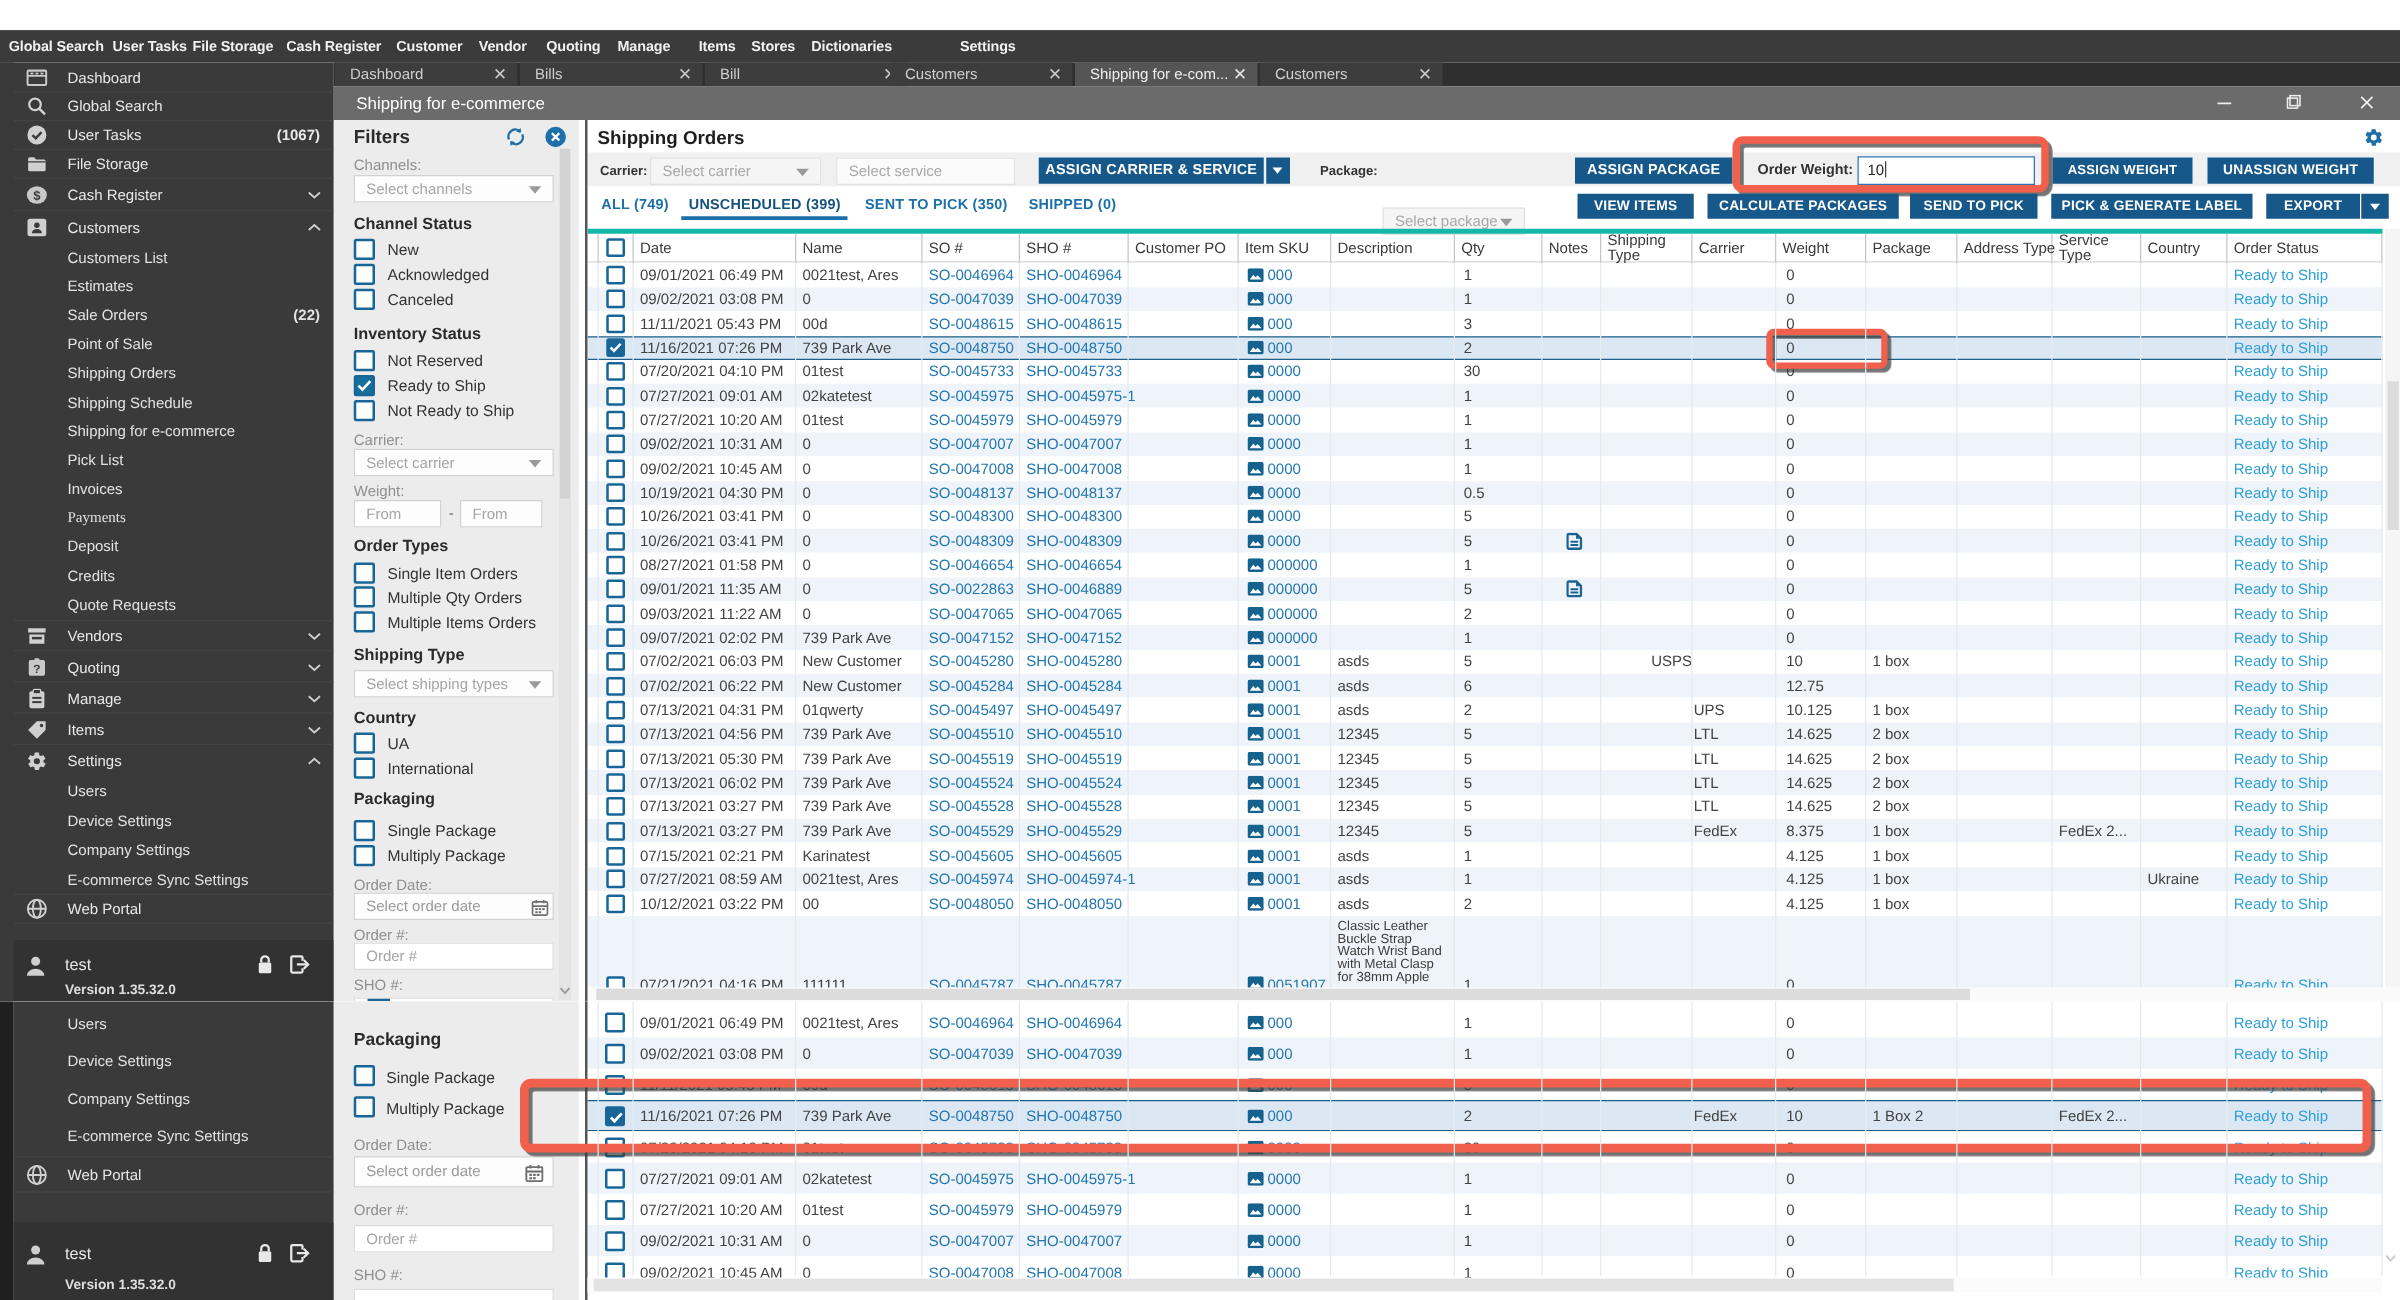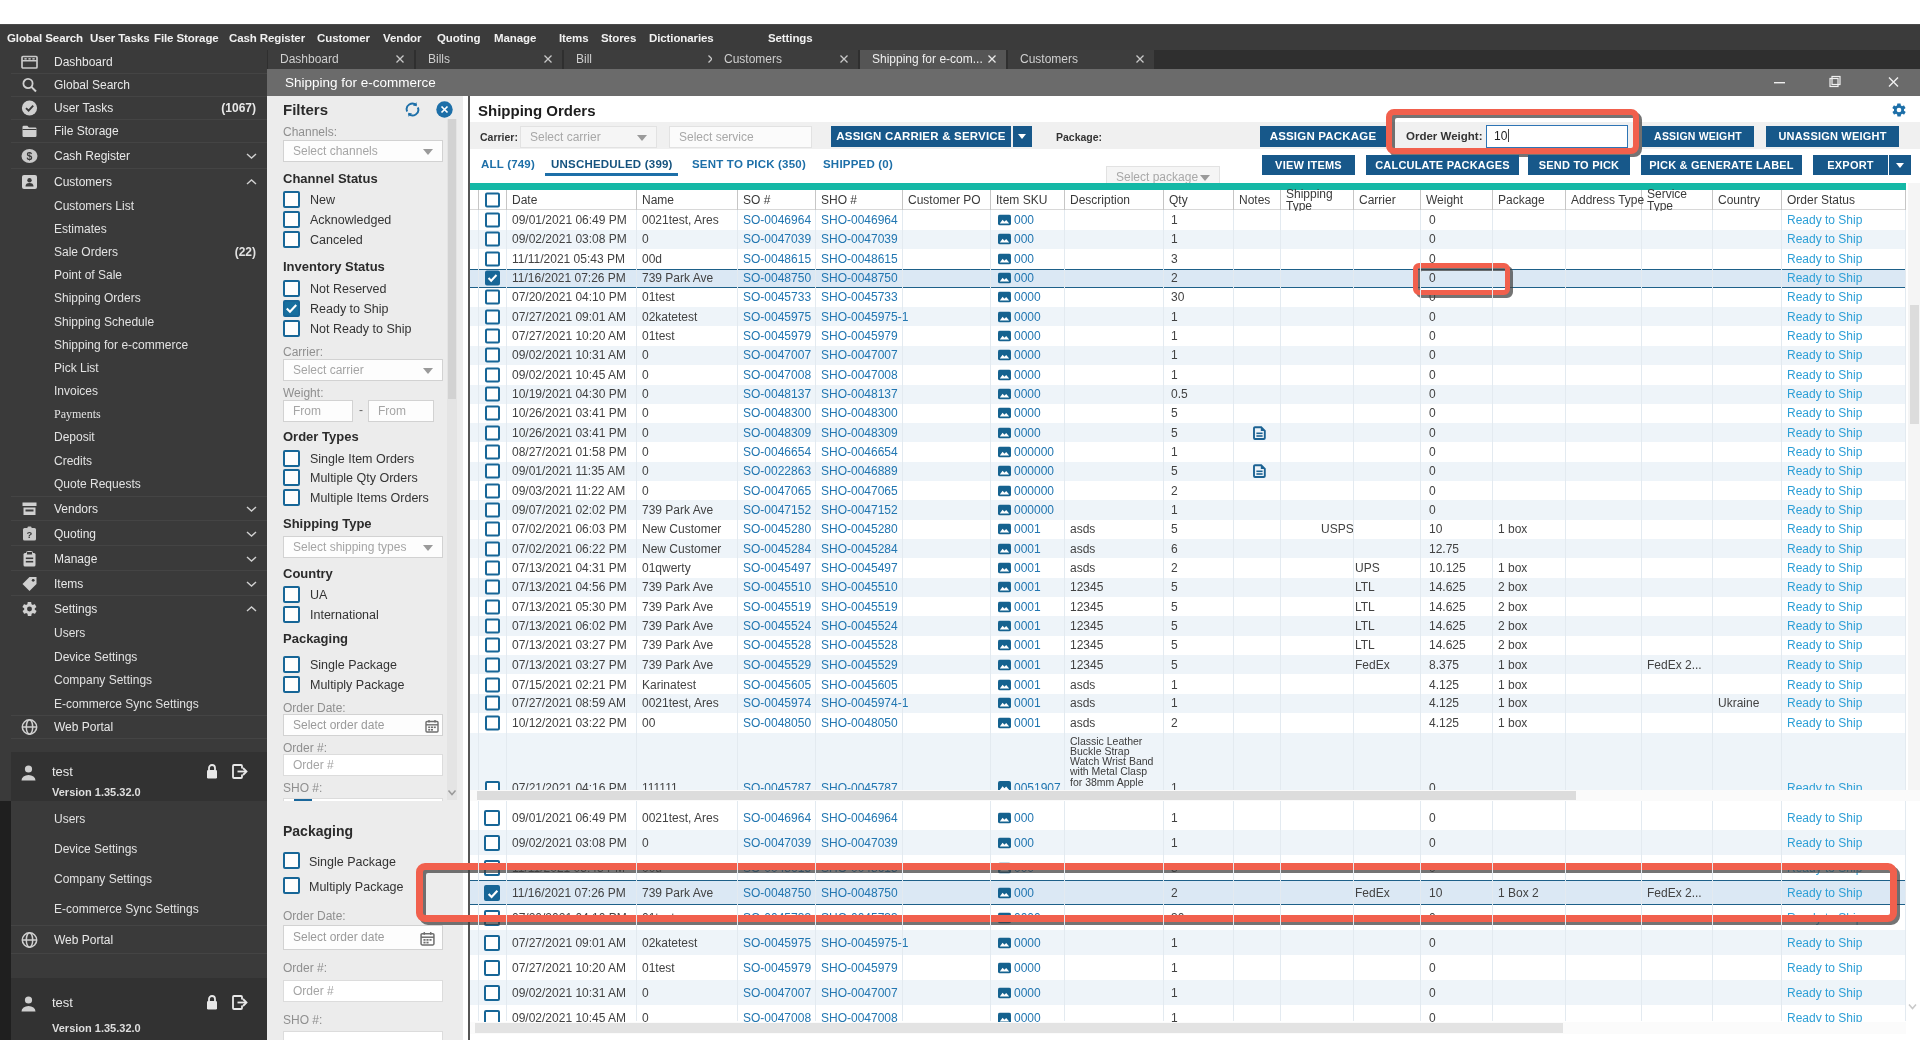--- a/index.html
+++ b/index.html
@@ -451,21 +451,21 @@
   <div class="ftab" style="left:353px; top:62px;">SHIPPED (0)</div>
   <div class="btn" style="left:792px; top:59px; width:93px; height:20px; line-height:20px; font-size:11px;">VIEW ITEMS</div>
   <div class="btn" style="left:896px; top:59px; width:153px; height:20px; line-height:20px; font-size:11px;">CALCULATE PACKAGES</div>
   <div class="btn" style="left:1058px; top:59px; width:102px; height:20px; line-height:20px; font-size:11px;">SEND TO PICK</div>
   <div class="btn" style="left:1171px; top:59px; width:161px; height:20px; line-height:20px; font-size:11px;">PICK &amp; GENERATE LABEL</div>
   <div class="btn" style="left:1343px; top:59px; width:75px; height:20px; line-height:20px; font-size:11px;">EXPORT</div>
   <div class="btn" style="left:1419px; top:59px; width:22px; height:20px;">
         <div class="dropArrow" style="left:7px; top:8px; border-top-color:#fff; border-left-width:4.5px; border-right-width:4.5px; border-top-width:5px;"></div>
       </div>
 
-  <div id="thead1" class="abs" style="left:0; top:87px; width:1436px; height:27px; border-top:7px solid #14b8a6; border-bottom:1px solid #d8d8d8;text-decoration:underline;">
+  <div id="thead1" class="abs" style="left:0; top:87px; width:1436px; height:27px; border-top:4px solid #14b8a6; border-bottom:1px solid #d8d8d8;text-decoration:underline;">
         <div class="abs" style="left:8px; top:0; width:1px; height:27px; background:#c6c6c6;"></div>
         <div class="abs" style="left:36px; top:0; width:1px; height:27px; background:#c6c6c6;"></div>
         <div class="abs" style="left:166px; top:0; width:1px; height:27px; background:#c6c6c6;"></div>
         <div class="abs" style="left:267px; top:0; width:1px; height:27px; background:#c6c6c6;"></div>
         <div class="abs" style="left:345px; top:0; width:1px; height:27px; background:#c6c6c6;"></div>
         <div class="abs" style="left:432px; top:0; width:1px; height:27px; background:#c6c6c6;"></div>
         <div class="abs" style="left:520px; top:0; width:1px; height:27px; background:#c6c6c6;"></div>
         <div class="abs" style="left:594px; top:0; width:1px; height:27px; background:#c6c6c6;"></div>
         <div class="abs" style="left:693px; top:0; width:1px; height:27px; background:#c6c6c6;"></div>
         <div class="abs" style="left:763px; top:0; width:1px; height:27px; background:#c6c6c6;"></div>

